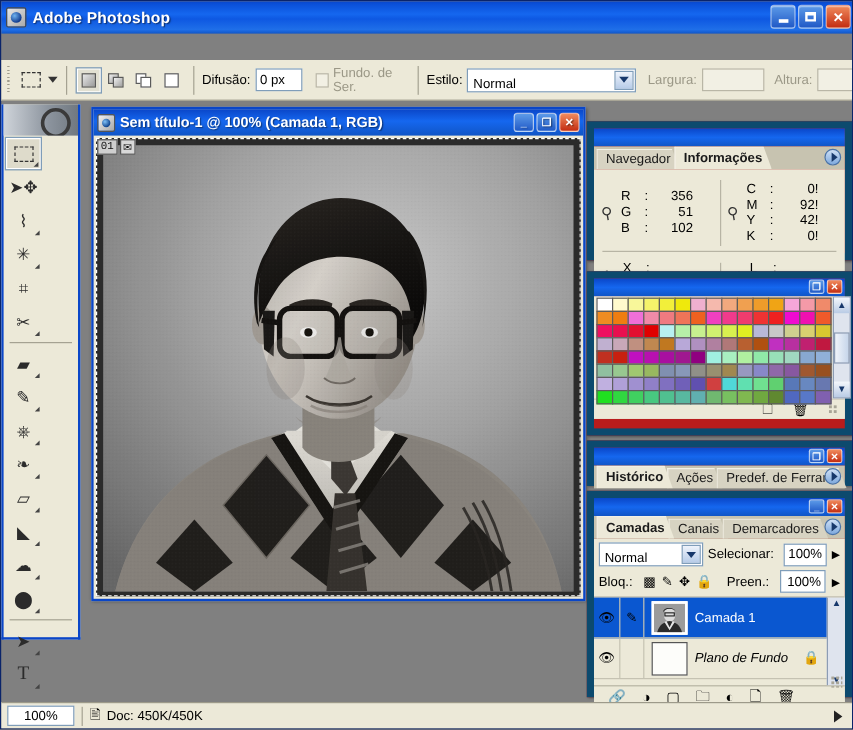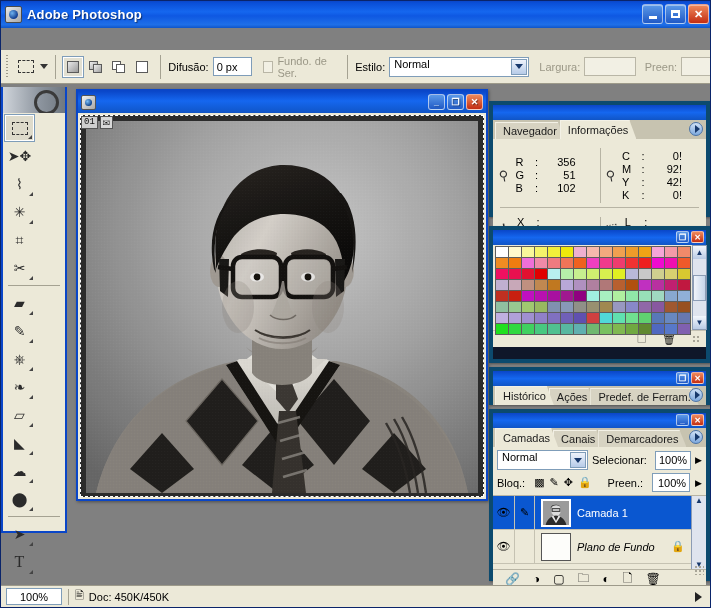--- a/index.html
+++ b/index.html
@@ -92,21 +92,21 @@
   .sq-b i:nth-child(1){left:0;top:0;} .sq-b i:nth-child(2){left:4px;top:3px;}
   .lbl { font-size:11px; color:#000; margin-right:4px; }
   .lbl.dim { color:#9b9887; }
   .txtfield {
     height:19px; border:1px solid #7f9db9; background:#fff; font-size:11px;
     padding:1px 3px; display:flex; align-items:center; color:#000;
   }
   .txtfield.dim { background:#f2f0e4; border-color:#b9b6a6; }
   .chk { width:12px;height:12px;border:1px solid #b9b6a6; background:#f2f0e4; margin-right:4px;}
   .combo {
-    height:20px; border:1px solid #7f9db9; background:#fff; display:flex; align-items:flex-start;
+    height:20px; border:1px solid #7f9db9; background:#fff; display:flex; align-items:flex-end;
     font-size:11px; padding-left:4px; color:#000; position:relative;
   }
   .combo .arw {
     position:absolute; right:1px; top:1px; width:16px; height:16px;
     background: linear-gradient(to bottom,#eef3fb,#b6cbe8); border:1px solid #7f9db9;
     display:flex;align-items:center;justify-content:center;
   }
   .combo .arw::after { content:""; border-left:4px solid transparent;border-right:4px solid transparent;border-top:5px solid #17386b; }
 
   
@@ -177,21 +177,21 @@
   .scanlabel .sl2 {
     width:13px;height:13px;background:#d8d8d8;border:1px solid #555;
     display:flex;align-items:center;justify-content:center;font-size:9px;color:#111;
   }
   #photo { position:absolute; left:6px; top:6px; width:392px; height:372px; overflow:hidden;
            background:#6e6e6e; }
   .photo-svg { display:block; width:100%; height:100%; }
 
   
   .palette {
-    position:absolute; border:4px solid #0c4a6e; background:#0f172a;
+    position:absolute; border:6px solid #0c4a6e; background:#b91c1c;
     box-shadow:1px 1px 2px rgba(0,0,0,.35);
   }
   .pal-title {
     height:15px; background:linear-gradient(to bottom,#0a46c8,#1567ef 50%,#1055c6);
     position:relative;
   }
   .pal-title .pbtns { position:absolute; right:2px; top:1px; display:flex; gap:2px; }
   .pal-title .pbtn {
     width:13px;height:12px;border-radius:2px;border:1px solid #ffffff99;
     background:linear-gradient(to bottom,#5c9ae8,#2059c6);
@@ -200,21 +200,21 @@
   .pal-title .pbtn.close { background:linear-gradient(to bottom,#f08a5c,#c32d12); }
   .tabrow { height:19px; display:flex; align-items:flex-end; position:relative;
             background:#c7c3b0; padding-left:2px; }
   .tab {
     height:17px; padding:0 8px 0 7px; font-size:11px; color:#1a1a1a;
     background:#d7d3c2; display:flex; align-items:center;
     border-top:1px solid #f3f1e6; border-left:1px solid #f3f1e6;
     margin-right:-5px; position:relative;
     clip-path: polygon(0 0, calc(100% - 7px) 0, 100% 100%, 0 100%);
   }
-  .tab.active { background:#ece9d8; font-weight:normal; height:19px; z-index:3; }
+  .tab.active { background:#ece9d8; font-weight:bold; height:19px; z-index:3; }
   .pal-menu {
     position:absolute; right:3px; top:2px; width:14px;height:14px;border-radius:50%;
     background:linear-gradient(to bottom,#cfe0f5,#7ea9dd); border:1px solid #4a73a8;
     display:flex;align-items:center;justify-content:center;
   }
   .pal-menu::after { content:""; border-top:4px solid transparent;border-bottom:4px solid transparent;border-left:5px solid #17386b; margin-left:2px;}
   .pal-body { background:#ece9d8; }
 
   
   #pal-info { left:488px; top:100px; width:221px; height:116px; }
@@ -344,21 +344,21 @@
     <div class="vdiv"></div>
     <span class="lbl">Estilo:</span>
     <div class="combo" style="width:170px">
       <span>Normal</span>
       <div class="arw"></div>
     </div>
     <div style="width:12px"></div>
     <span class="lbl dim">Largura:</span>
     <div class="txtfield dim" style="width:62px"></div>
     <div style="width:10px"></div>
-    <span class="lbl dim">Preen:</span>
+    <span class="lbl dim">Altura:</span>
     <div class="txtfield dim" style="width:36px"></div>
   </div>
 
   <div id="toolbox">
     <div class="tb-head"></div>
     <div class="tool-grid">
       <div class="tool sel">
           <div class="marquee-ico"></div>
           <span class="tri"></span>
         </div>
@@ -428,20 +428,21 @@
         </div>
       <div class="tool"></div>
 
     </div>
 
   </div>
 
   <div id="docwin">
     <div class="dw-title">
       <div class="dw-icon"></div>
+      <span>Sem título-1 @ 100% (Camada 1, RGB)</span>
       <div class="dw-btns">
         <div class="dw-btn">
             <span>_</span>
           </div>
         <div class="dw-btn">
             <span>❐</span>
           </div>
         <div class="dw-btn close">
             <span>✕</span>
           </div>

